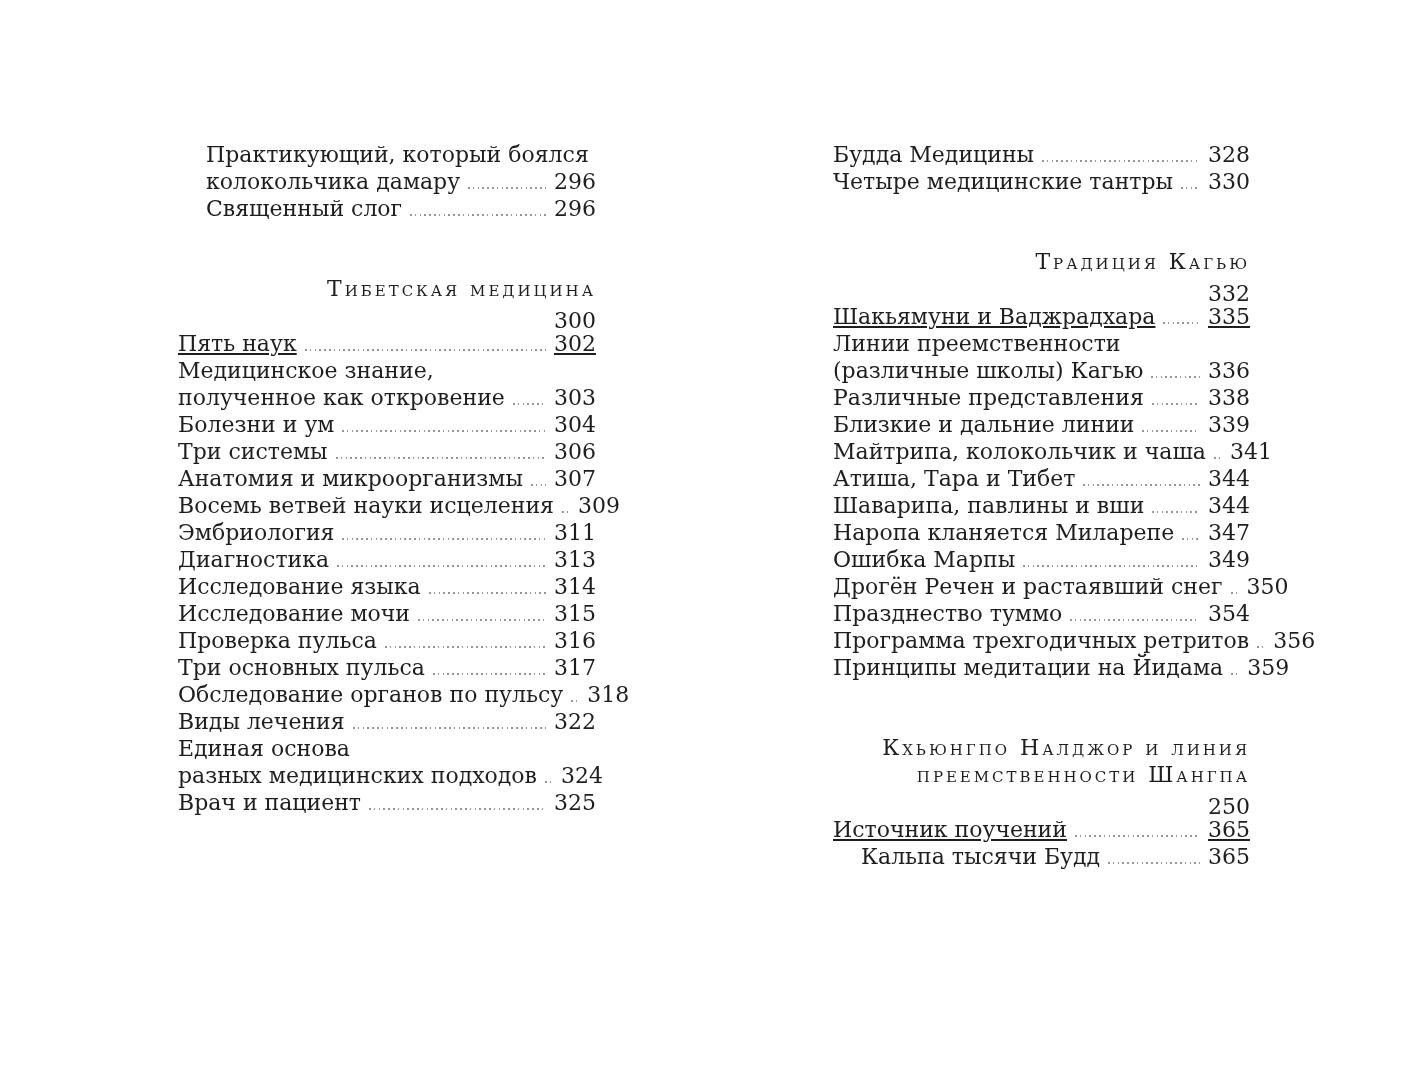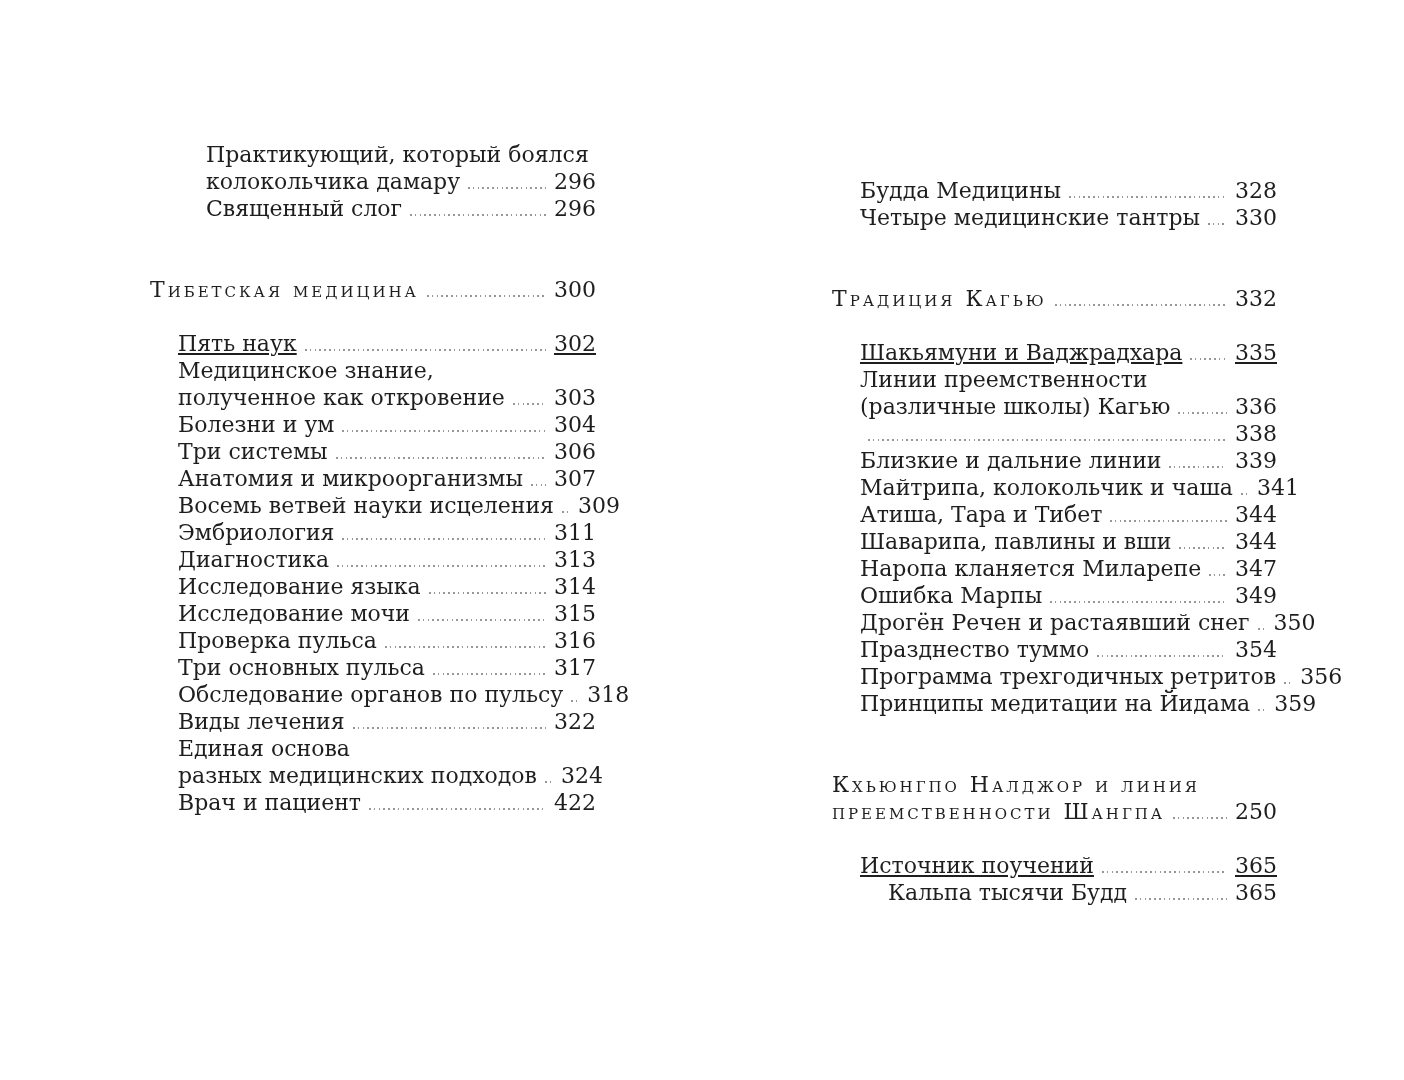--- a/index.html
+++ b/index.html
@@ -16,21 +16,21 @@
     position: relative;
     width: 1404px;
     height: 993px;
     overflow: hidden;
   }
   .toc-column {
     position: absolute;
     top: 141px;
   }
   #left-column  { left: 150px; width: 446px; }
-  #right-column { left: 832px; width: 445px; margin-top: 36px; }
+  #right-column { left: 805px; width: 445px; }
 
   .toc-row {
     display: flex;
     align-items: flex-end;
     height: 27px;
     line-height: 26px;
     font-size: 22px;
   }
   .toc-row .label {
     white-space: nowrap;
@@ -43,21 +43,21 @@
     margin: 0 8px 6px 8px;
     background-image: repeating-linear-gradient(90deg, var(--leader-color, #979797) 0 1.6px, transparent 1.6px 4.8px);
   }
   .page-num {
     white-space: nowrap;
   }
   .section .label {
     font-variant: small-caps;
     letter-spacing: 0.135em;
   }
-  .level-0 { padding-left: 0; }
+  .level-0 { padding-left: 0; flex-direction: column; }
   .level-1 { padding-left: 28px; }
   .level-2 { padding-left: 56px; }
   .gap-md { margin-top: 27px; text-decoration: underline; }
   .gap-lg { margin-top: 54px; }
 </style>
 </head>
 <body style="background: rgb(255, 255, 255); color: rgb(30, 30, 30);">
 
 <div class="page">
   <div class="toc-column" id="left-column">
@@ -156,21 +156,21 @@
         <span class="label">Единая основа</span>
       </div>
       <div class="toc-row level-1">
         <span class="label">разных медицинских подходов</span>
         <span class="leader"></span>
         <span class="page-num">324</span>
       </div>
       <div class="toc-row level-1">
         <span class="label">Врач и пациент</span>
         <span class="leader"></span>
-        <span class="page-num">422</span>
+        <span class="page-num">325</span>
       </div>
     </div>
   <div class="toc-column" id="right-column">
       <div class="toc-row level-1">
         <span class="label">Будда Медицины</span>
         <span class="leader"></span>
         <span class="page-num">328</span>
       </div>
       <div class="toc-row level-1">
         <span class="label">Четыре медицинские тантры</span>
@@ -189,20 +189,21 @@
       </div>
       <div class="toc-row level-1">
         <span class="label">Линии преемственности</span>
       </div>
       <div class="toc-row level-1">
         <span class="label">(различные школы) Кагью</span>
         <span class="leader"></span>
         <span class="page-num">336</span>
       </div>
       <div class="toc-row level-1">
+        <span class="label">Различные представления</span>
         <span class="leader"></span>
         <span class="page-num">338</span>
       </div>
       <div class="toc-row level-1">
         <span class="label">Близкие и дальние линии</span>
         <span class="leader"></span>
         <span class="page-num">339</span>
       </div>
       <div class="toc-row level-1">
         <span class="label">Майтрипа, колокольчик и чаша</span>

